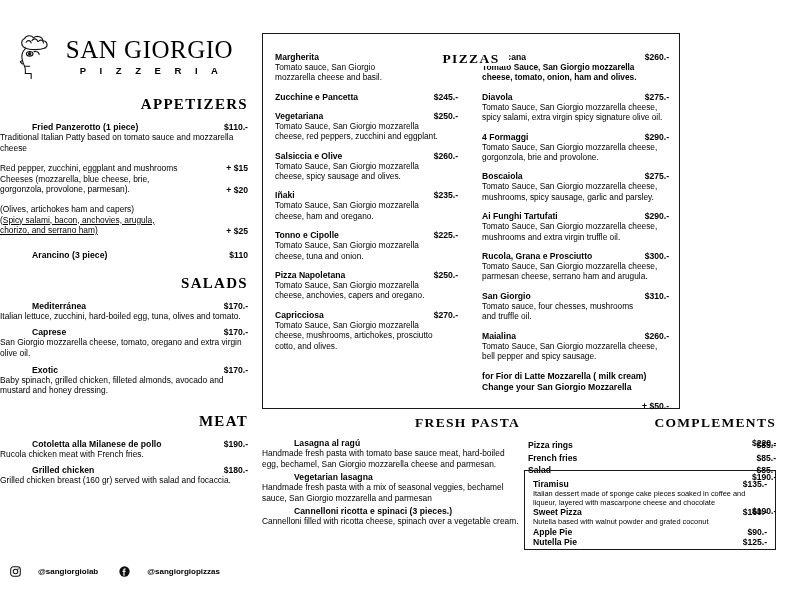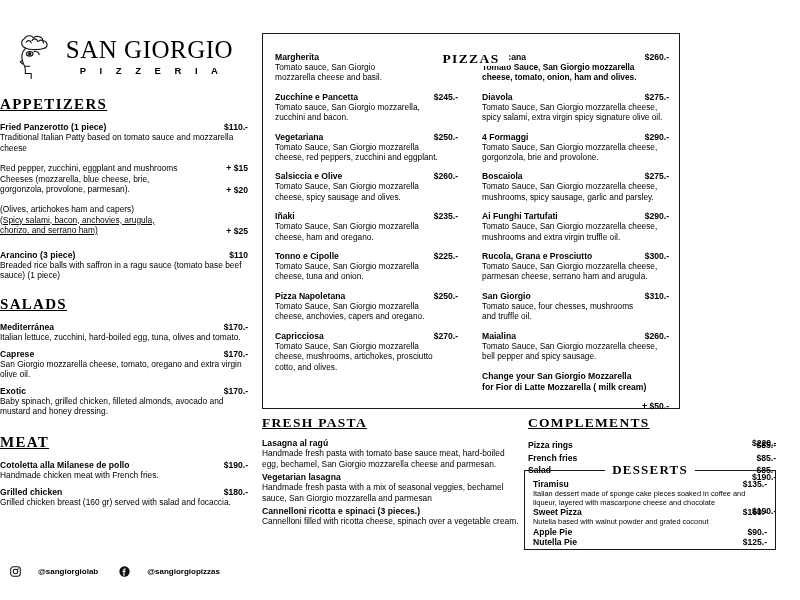--- a/index.html
+++ b/index.html
@@ -19,27 +19,26 @@
 
   .logo-wrap{display:flex;align-items:center;justify-content:center;gap:7px;margin-top:8px;}
   .logo-mark{width:44px;height:48px;flex:0 0 auto;}
   .logo-text{display:flex;flex-direction:column;align-items:center;line-height:1;}
   .logo-name{font-family:"Liberation Serif",serif;font-size:25px;letter-spacing:.5px;font-weight:400;}
   .logo-sub{font-size:9.5px;letter-spacing:5.5px;font-weight:700;margin-top:4px;margin-left:4px;}
 
   .sec-title{
     font-family:"Liberation Serif",serif;
     font-weight:700;font-size:15px;letter-spacing:1.3px;
-    text-align:left;
-    text-decoration:underline;
+    text-align:right;
   }
 
   .item{margin-bottom:1px;}
   .row{display:flex;justify-content:space-between;align-items:baseline;}
-  .nm{font-weight:700;font-size:8.6px;letter-spacing:.05px;}
+  .nm{font-weight:700;font-size:8.6px;letter-spacing:.05px;padding-left:32px;}
   .pr{font-weight:700;font-size:8.6px;white-space:nowrap;text-align:right;}
   .ds{font-size:8.4px;line-height:10.6px;}
 
   .addon-line{display:flex;justify-content:space-between;align-items:flex-start;}
   .addon-txt{font-size:8.4px;line-height:10.6px;}
 
   
   .pizzabox{
     position:absolute;left:262px;top:33px;width:418px;height:376px;
     border:1.2px solid #1a1a1a;box-sizing:border-box;
@@ -161,21 +160,20 @@
       <div class="pr" style="align-self:flex-end;">+ $25</div>
     </div>
 
     <div style="height:14px;"></div>
 
     <div class="item">
       <div class="row">
         <div class="nm">Arancino (3 piece)</div>
         <div class="pr">$110</div>
       </div>
-      <div class="ds">Breaded rice balls with saffron in a ragu sauce (tomato base beef sauce) (1 piece)</div>
     </div>
 
     <div class="sec-title" style="margin-top:15px;margin-bottom:9px;">SALADS</div>
 
     <div class="item" style="margin-bottom:6px;">
       <div class="row">
         <div class="nm">Mediterránea</div>
         <div class="pr">$170.-</div>
       </div>
       <div class="ds">Italian lettuce, zucchini, hard-boiled egg, tuna, olives and tomato.</div>
@@ -195,21 +193,21 @@
       <div class="ds">Baby spinach, grilled chicken, filleted almonds, avocado and mustard and honey dressing.</div>
     </div>
 
     <div class="sec-title" style="margin-top:17px;margin-bottom:9px;">MEAT</div>
 
     <div class="item" style="margin-bottom:6px;">
       <div class="row">
         <div class="nm">Cotoletta alla Milanese de pollo</div>
         <div class="pr">$190.-</div>
       </div>
-      <div class="ds">Handmade chicken meat with French fries.</div>
+      <div class="ds">Rucola chicken meat with French fries.</div>
     </div>
     <div class="item">
       <div class="row">
         <div class="nm">Grilled chicken</div>
         <div class="pr">$180.-</div>
       </div>
       <div class="ds">Grilled chicken breast (160 gr) served with salad and focaccia.</div>
     </div>
 
   </div>
@@ -222,21 +220,20 @@
               <div class="pz-nm">Margherita</div>
               <div class="pz-pr">$220.-</div>
             </div>
           <div class="pz-ds" style="max-width:140px;">Tomato sauce, San Giorgio mozzarella cheese and basil.</div>
         </div>
         <div class="pz-item">
           <div class="pz-row">
               <div class="pz-nm">Zucchine e Pancetta</div>
               <div class="pz-pr">$245.-</div>
             </div>
-          <div class="pz-ds" style="max-width:152px;">Tomato sauce, San Giorgio mozzarella, zucchini and bacon.</div>
         </div>
         <div class="pz-item">
           <div class="pz-row">
               <div class="pz-nm">Vegetariana</div>
               <div class="pz-pr">$250.-</div>
             </div>
           <div class="pz-ds" style="max-width:168px;">Tomato Sauce, San Giorgio mozzarella cheese, red peppers, zucchini and eggplant.</div>
         </div>
         <div class="pz-item">
           <div class="pz-row">
@@ -327,22 +324,22 @@
         </div>
         <div class="pz-item">
           <div class="pz-row">
               <div class="pz-nm">Maialina</div>
               <div class="pz-pr">$260.-</div>
             </div>
           <div class="pz-ds" style="max-width:195px;">Tomato Sauce, San Giorgio mozzarella cheese, bell pepper and spicy sausage.</div>
         </div>
 
         <div class="pz-note">
+          <div>for Fior di Latte Mozzarella ( milk cream)</div>
           <div>Change your San Giorgio Mozzarella</div>
-          <div>for Fior di Latte Mozzarella ( milk cream)</div>
           <div class="amt">+ $50.-</div>
         </div>
       </div>
     </div>
 
     <div class="pizzas-title"><span>PIZZAS</span></div>
   </div>
 
   <div class="pasta">
     <div class="sec-title">FRESH PASTA</div>
@@ -380,21 +377,20 @@
       <div>French fries</div>
       <div>$85.-</div>
     </div>
     <div class="comp-row">
       <div>Salad</div>
       <div>$85.-</div>
     </div>
   </div>
 
   <div class="dessbox">
-    <div class="dess-title"><span>DESSERTS</span></div>
 
     <div class="dess-item">
       <div class="dess-row">
           <div class="dess-nm">Tiramisu</div>
           <div class="dess-pr">$135.-</div>
         </div>
       <div class="dess-ds">Italian dessert made of sponge cake pieces soaked in coffee and liqueur, layered with mascarpone cheese and chocolate</div>
     </div>
     <div class="dess-item">
       <div class="dess-row">

